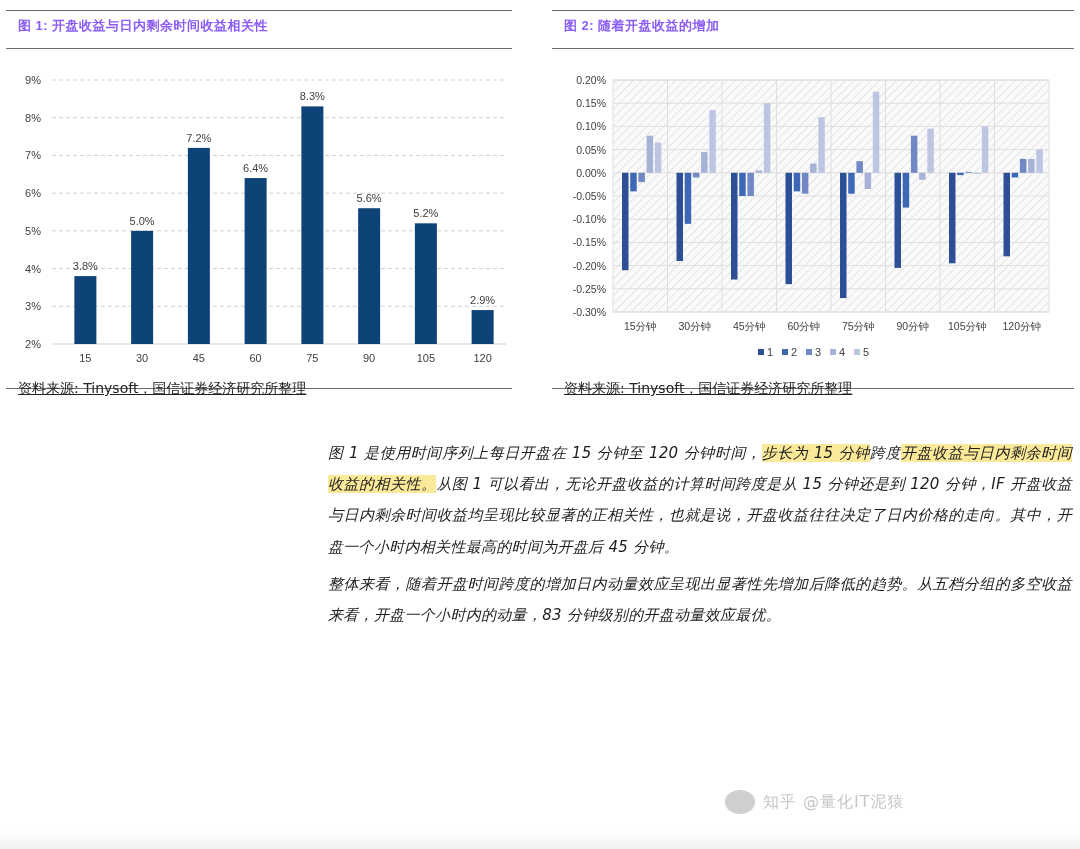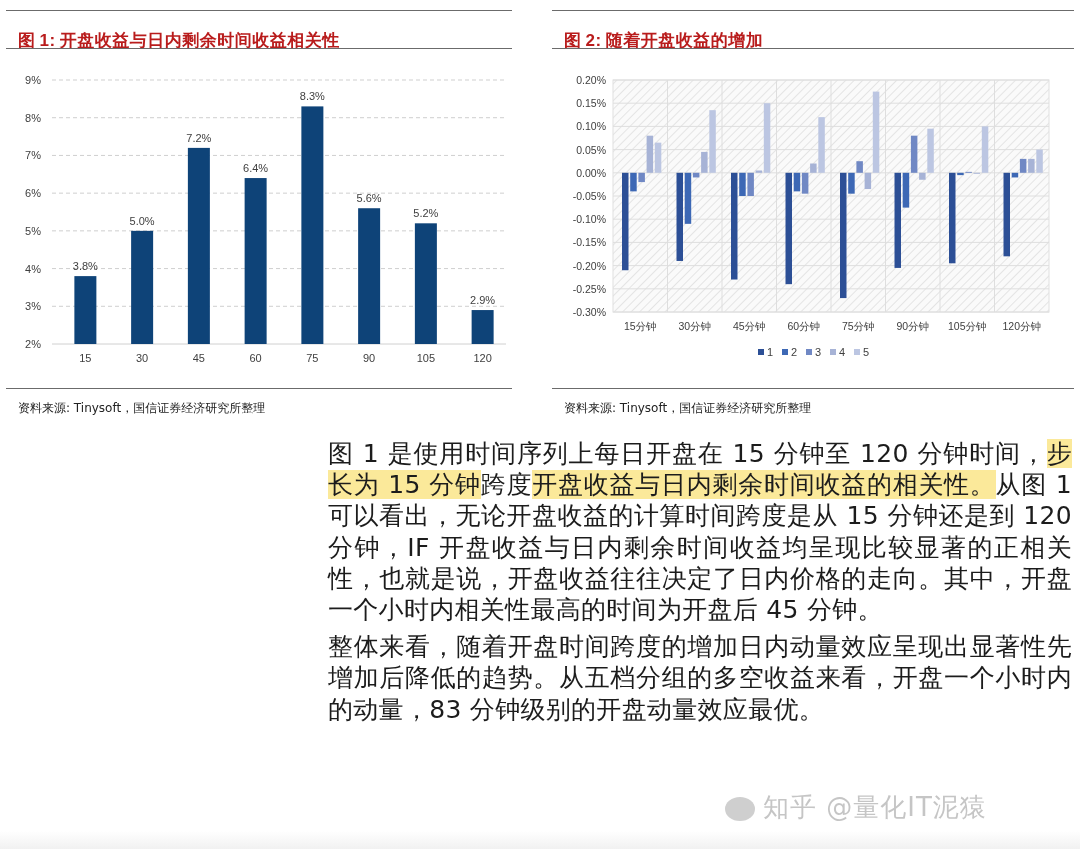--- a/index.html
+++ b/index.html
@@ -5,42 +5,42 @@
   * { box-sizing: border-box; margin: 0; padding: 0; }
   html, body { width: 1080px; height: 849px; background: #ffffff; overflow: hidden; }
   body { position: relative; font-family: "DejaVu Sans", "Liberation Sans", sans-serif; color: #1a1a1a; }
 
   .fig { position: absolute; top: 0; height: 410px; }
   .fig1 { left: 6px; width: 506px; }
   .fig2 { left: 552px; width: 522px; }
 
   .fig-rule { position: absolute; left: 0; right: 0; height: 1px; background: #6b6b6b; }
   .fig-title {
-    position: absolute; left: 12px; top: 29px;
-    font-size: 17px; font-weight: bold; color: #b91c1c; letter-spacing: 0.5px;
+    position: absolute; left: 12px; top: 17px;
+    font-size: 13px; font-weight: bold; color: #8b5cf6; letter-spacing: 0.5px;
   }
   .fig-title .num { font-family: "Liberation Sans", sans-serif; font-weight: bold; margin: 0 4px; }
   .fig-source {
-    position: absolute; left: 12px; top: 400px;
-    font-size: 12px; color: #222;
+    position: absolute; left: 12px; top: 380px;
+    font-size: 14px; color: #222; text-decoration: underline;
   }
 
   .chart-svg { position: absolute; left: 0; top: 0; }
   .axis-text { font-family: "Liberation Sans", sans-serif; fill: #404040; }
 
   .body-text {
     position: absolute; left: 328px; top: 438px; width: 744px;
-    font-size: 25px; line-height: 31.2px; color: #1c1c1c;
-    text-align: justify; letter-spacing: 0.3px;
+    font-size: 15px; line-height: 31.2px; color: #1c1c1c;
+    text-align: justify; letter-spacing: 0.3px; font-style: italic;
   }
   .body-text p { margin-bottom: 6px; }
   .hl { background: #fbe99a; }
   .watermark {
     position: absolute; left: 725px; top: 790px;
-    font-size: 26px; color: rgba(150,150,150,0.55); letter-spacing: 1px;
+    font-size: 16px; color: rgba(150,150,150,0.55); letter-spacing: 1px;
     pointer-events: none; white-space: nowrap;
   }
   .wm-icon {
     display: inline-block; width: 30px; height: 24px; border-radius: 50%;
     background: rgba(160,160,160,0.5); vertical-align: middle; margin-right: 8px;
   }
   .fade {
     position: absolute; left: 0; right: 0; bottom: 0; height: 18px;
     background: linear-gradient(to bottom, rgba(255,255,255,0), #f1f1f1);
   }

